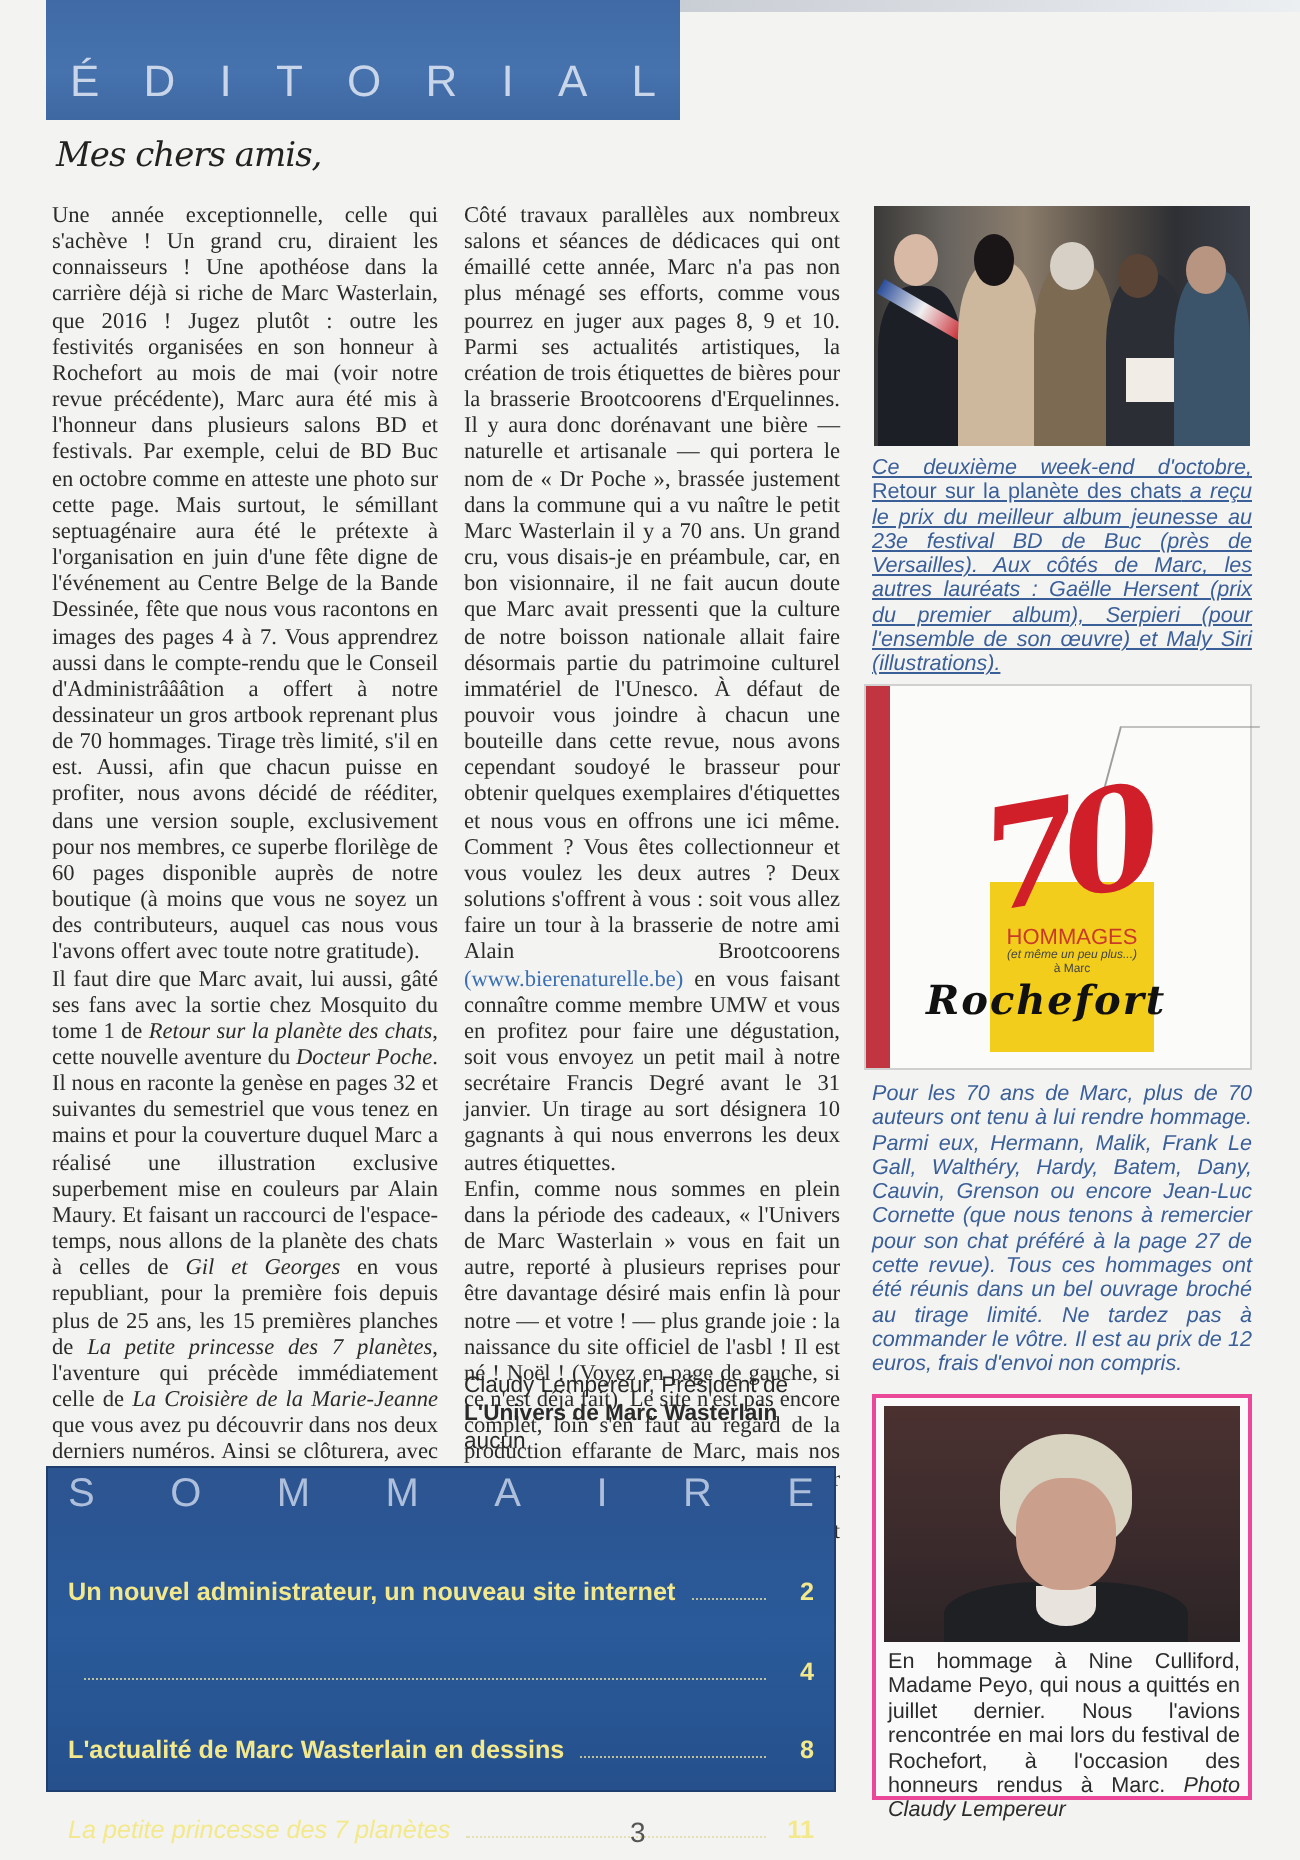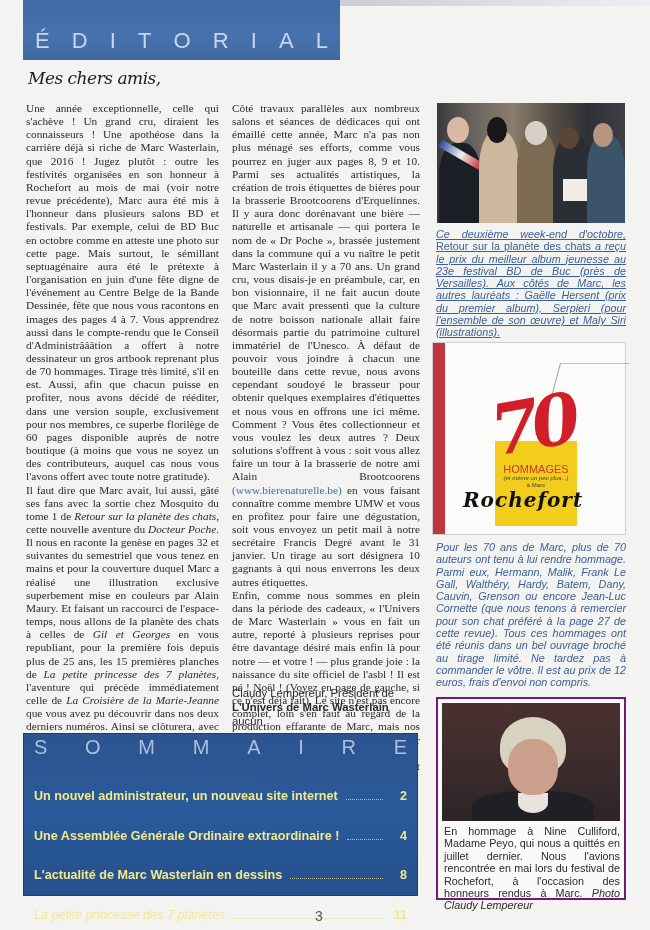--- a/index.html
+++ b/index.html
@@ -62,21 +62,21 @@
   .book-70 { position: absolute; left: 58px; top: 40px; font-family: "DejaVu Serif", serif; font-style: italic; font-weight: bold; font-size: 70px; color: #d11f2a; transform: rotate(-10deg); letter-spacing: -8px; }
   .book-hommages { position: absolute; left: 62px; top: 120px; width: 82px; text-align: center; color: #c93a2b; font-size: 11px; }
   .book-sub { position: absolute; left: 62px; top: 132px; width: 82px; text-align: center; color: #444; font-size: 6px; font-style: italic; }
   .book-amarc { position: absolute; left: 62px; top: 139px; width: 82px; text-align: center; color: #444; font-size: 6px; }
   .book-name { position: absolute; left: 30px; top: 145px; font-family: "DejaVu Serif", serif; font-style: italic; font-weight: bold; font-size: 20px; color: #111; letter-spacing: 1px; }
   .book-sketch { position: absolute; left: 115px; top: 20px; width: 70px; height: 90px; border-left: 1px solid #444; border-top: 1px solid #888; transform: skew(-15deg); opacity: 0.5; }
   .cap2 { left: 436px; top: 541px; width: 190px; }
 
   .photo2-frame {
     position: absolute; left: 436px; top: 697px; width: 190px; height: 203px;
-    border: 2px solid #701a75; background: #fafafa;
+    border: 2px solid #ec4899; background: #fafafa;
   }
   .photo2 {
     position: absolute; left: 4px; top: 4px; width: 178px; height: 118px;
     background: linear-gradient(180deg, #4b3130 0%, #3a2a2c 60%, #2c2426 100%);
     overflow: hidden;
   }
   .photo2 .hair { position: absolute; left: 58px; top: 14px; width: 66px; height: 58px; border-radius: 50% 50% 40% 40%; background: #d8d2c0; }
   .photo2 .face { position: absolute; left: 66px; top: 36px; width: 50px; height: 56px; border-radius: 45%; background: #caa08c; }
   .photo2 .body { position: absolute; left: 30px; top: 88px; width: 122px; height: 40px; border-radius: 40% 40% 0 0; background: #1f2024; }
   .photo2 .collar { position: absolute; left: 76px; top: 90px; width: 30px; height: 20px; background: #e8e3dc; border-radius: 0 0 50% 50%; }
@@ -187,21 +187,20 @@
     <span>R</span>
     <span>E</span>
   </div>
   <div class="som-list">
     <div class="som-row">
         <span class="som-label">Un nouvel administrateur, un nouveau site internet</span>
         <span class="som-dots"></span>
         <span class="som-page">2</span>
       </div>
     <div class="som-row">
-        <span class="som-label">Une Assemblée Générale Ordinaire extraordinaire !</span>
         <span class="som-dots"></span>
         <span class="som-page">4</span>
       </div>
     <div class="som-row">
         <span class="som-label">L'actualité de Marc Wasterlain en dessins</span>
         <span class="som-dots"></span>
         <span class="som-page">8</span>
       </div>
     <div class="som-row">
         <span class="som-label" style="font-style:italic;font-weight:normal">La petite princesse des 7 planètes</span>

